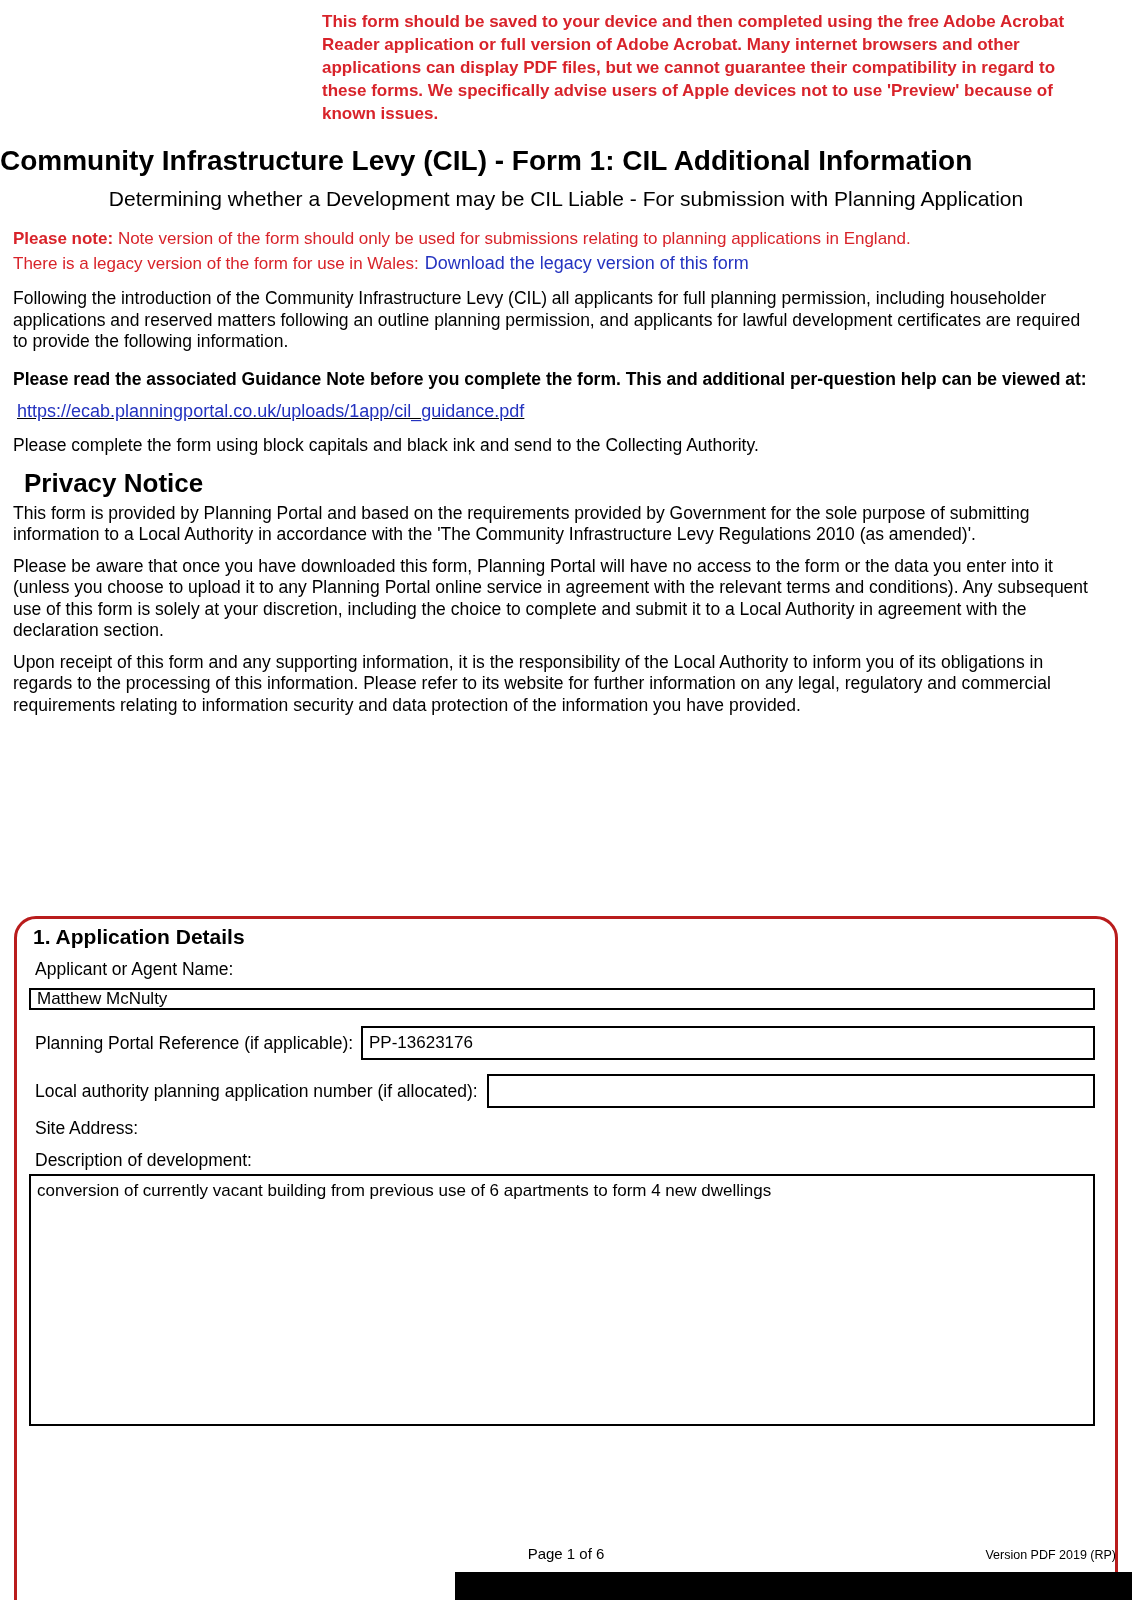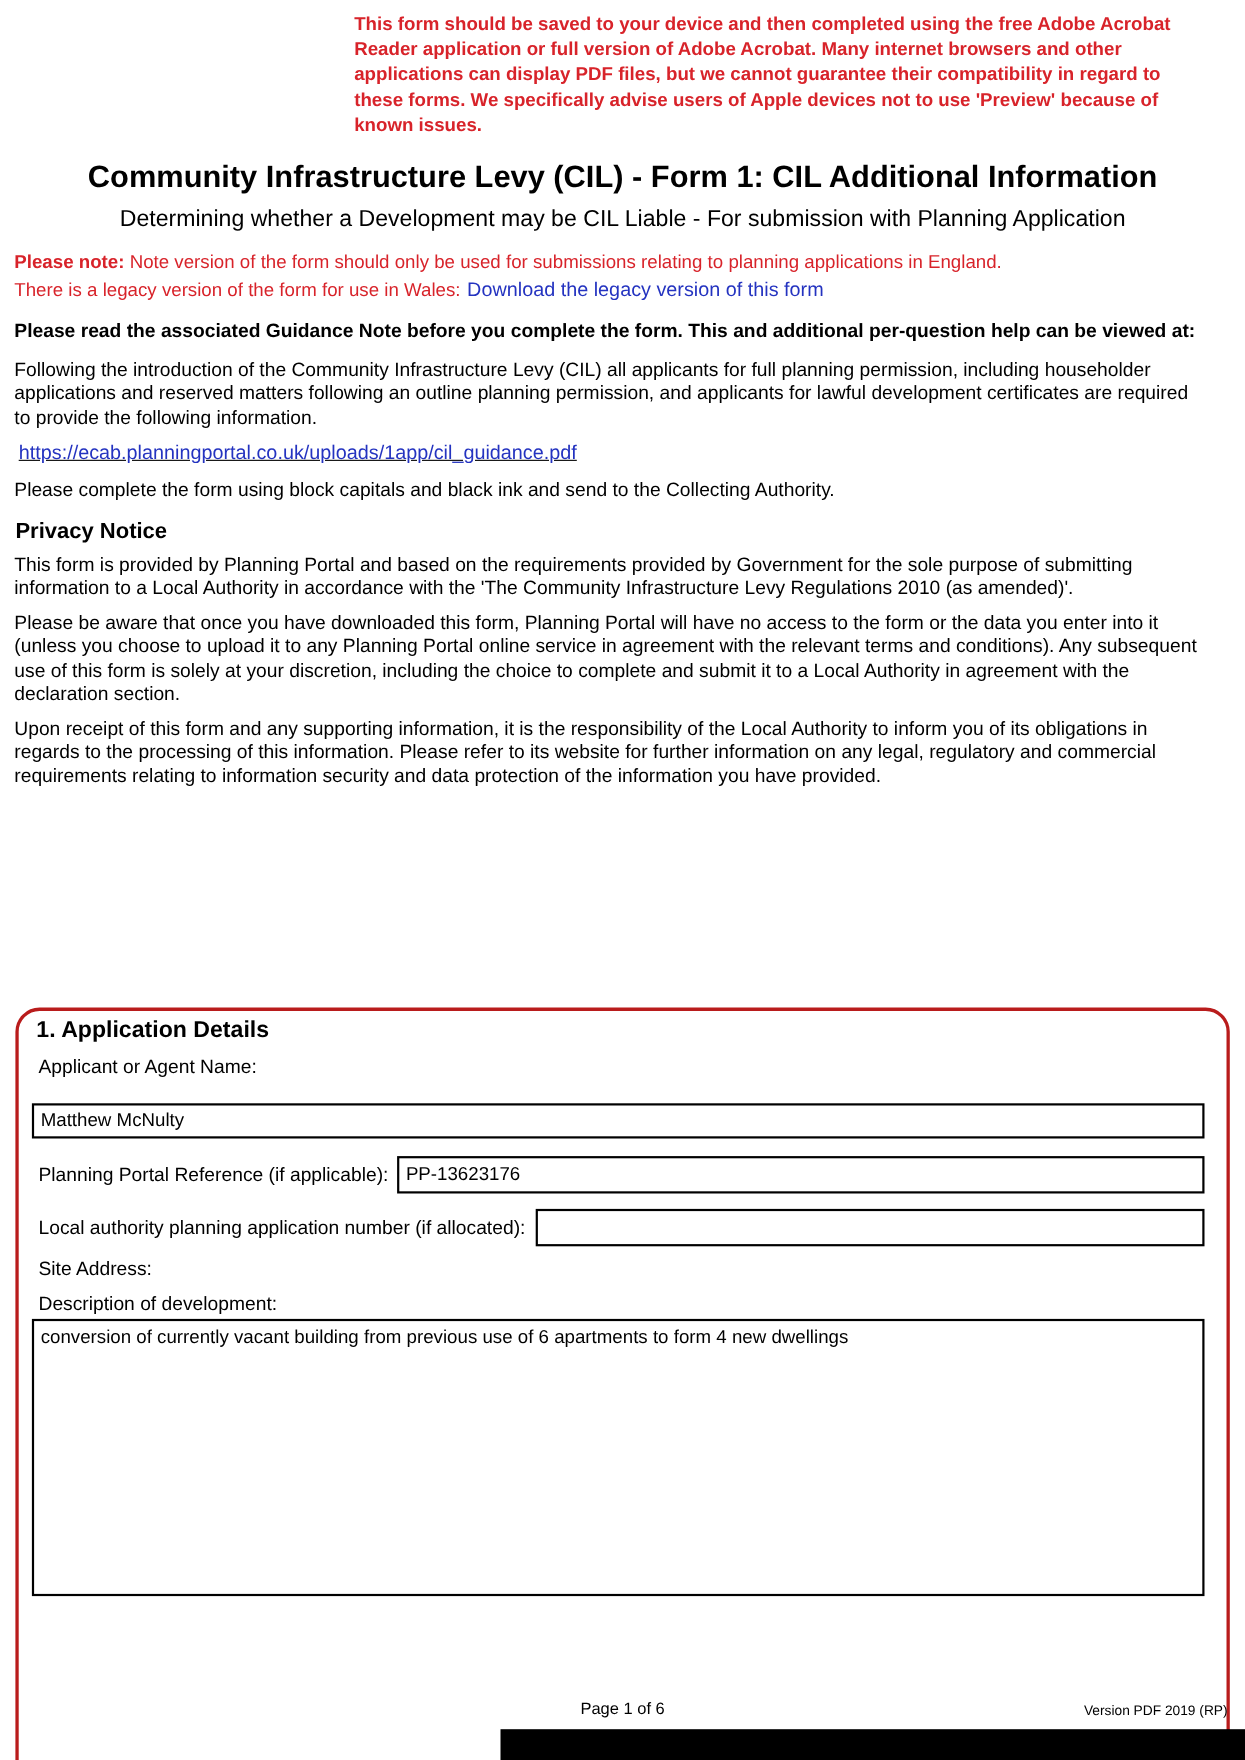--- a/index.html
+++ b/index.html
@@ -7,51 +7,51 @@
   .page {
     position:relative; width:1132px; height:1600px; background:#fff;
     font-family:"Liberation Sans", sans-serif; color:#000; overflow:hidden;
   }
   .top-content { height:916px; overflow:hidden; }
 
   .red-notice {
     margin:10px 52px 0 322px;
     color:#d8232a; font-weight:bold; font-size:17px; line-height:23px;
   }
-  .title { text-align:center; margin-top:20px; font-size:28px; font-weight:bold; }
+  .title { text-align:left; margin-top:20px; font-size:28px; font-weight:bold; }
   .subtitle { text-align:center; margin-top:10px; font-size:21px; font-weight:normal; }
 
   .note-line { margin:16px 40px 0 13px; font-size:17px; line-height:23px; color:#d8232a; }
   .note-line .lbl { font-weight:bold; }
   .note-line2 { margin:3px 40px 0 13px; font-size:17px; line-height:20px; color:#d8232a; }
 
   .link { color:#2433c0; text-decoration:none; cursor:pointer; }
   .legacy-link { font-size:18px; margin-left:6px; }
 
   .body-p { margin:14px 40px 0 13px; font-size:17.5px; line-height:21.5px; }
   .mt16 { margin-top:16px; }
   .mt12 { margin-top:12px; }
   .mt10 { margin-top:10px; }
   .mt8  { margin-top:8px; }
   .bold { font-weight:bold; }
   .link-line { margin:10px 40px 0 17px; font-size:18px; line-height:23px;text-decoration:underline; }
   .see-line { margin:16px 40px 0 13px; font-size:17.5px; line-height:24px; }
   .ppg-link { font-size:18px; margin:0 5px; }
 
-  .privacy-heading { margin:14px 0 0 14px; font-size:20px; font-weight:bold; line-height:24px; }
+  .privacy-heading { margin:14px 0 0 24px; font-size:26px; font-weight:bold; line-height:24px; }
 
   .app-details-box {
     margin:0 14px; height:780px;
     border:3px solid #b91c1c; border-radius:22px;
     padding:6px 20px 0 12px;
   }
   .section-heading { font-size:21px; font-weight:bold; line-height:24px; margin-left:4px; }
   .field-label { display:block; font-size:17.5px; line-height:20px; margin:10px 0 0 6px; }
   .text-input {
-    display:block; width:100%; height:32px; margin-top:24px;
+    display:block; width:100%; height:22px; margin-top:9px;
     border:2px solid #000; border-radius:0; background:#fff;
     font-family:inherit; font-size:17px; padding:0 6px; color:#000;
   }
   .field-row { display:flex; align-items:center; margin-top:16px; }
   .field-row.second { margin-top:14px; }
   .field-row .field-label { margin:0 0 0 6px; flex:none; }
   .field-row .lab-w1 { width:326px; }
   .field-row .lab-w2 { width:452px; }
   .field-row .text-input { flex:1; margin-top:0; height:34px; }
   .text-area {
@@ -79,23 +79,23 @@
 
     <p class="red-notice">This form should be saved to your device and then completed using the free Adobe Acrobat Reader application or full version of Adobe Acrobat. Many internet browsers and other applications can display PDF files, but we cannot guarantee their compatibility in regard to these forms. We specifically advise users of Apple devices not to use 'Preview' because of known issues.</p>
 
     <h1 class="title">Community Infrastructure Levy (CIL) - Form 1: CIL Additional Information</h1>
     <h2 class="subtitle">Determining whether a Development may be CIL Liable - For submission with Planning Application</h2>
 
     <p class="note-line"><span class="lbl">Please note:</span><span> Note version of the form should only be used for submissions relating to planning applications in England.</span></p>
 
     <p class="note-line2"><span>There is a legacy version of the form for use in Wales:</span><a href="#" class="link legacy-link">Download the legacy version of this form</a></p>
 
+    <p class="body-p">Following the introduction of the Community Infrastructure Levy (CIL) all applicants for full planning permission, including householder applications and reserved matters following an outline planning permission, and applicants for lawful development certificates are required to provide the following information.</p>
+
     <p class="body-p bold mt16">Please read the associated Guidance Note before you complete the form. This and additional per-question help can be viewed at:</p>
-
-    <p class="body-p">Following the introduction of the Community Infrastructure Levy (CIL) all applicants for full planning permission, including householder applications and reserved matters following an outline planning permission, and applicants for lawful development certificates are required to provide the following information.</p>
 
     <p class="link-line"><a href="#" class="link">https://ecab.planningportal.co.uk/uploads/1app/cil_guidance.pdf</a></p>
 
     <p class="body-p mt12">Please complete the form using block capitals and black ink and send to the Collecting Authority.</p>
 
 
     <h3 class="privacy-heading">Privacy Notice</h3>
     <p class="body-p mt8">This form is provided by Planning Portal and based on the requirements provided by Government for the sole purpose of submitting information to a Local Authority in accordance with the 'The Community Infrastructure Levy Regulations 2010 (as amended)'.</p>
     <p class="body-p mt10">Please be aware that once you have downloaded this form, Planning Portal will have no access to the form or the data you enter into it (unless you choose to upload it to any Planning Portal online service in agreement with the relevant terms and conditions). Any subsequent use of this form is solely at your discretion, including the choice to complete and submit it to a Local Authority in agreement with the declaration section.</p>
     <p class="body-p mt10">Upon receipt of this form and any supporting information, it is the responsibility of the Local Authority to inform you of its obligations in regards to the processing of this information. Please refer to its website for further information on any legal, regulatory and commercial requirements relating to information security and data protection of the information you have provided.</p>

